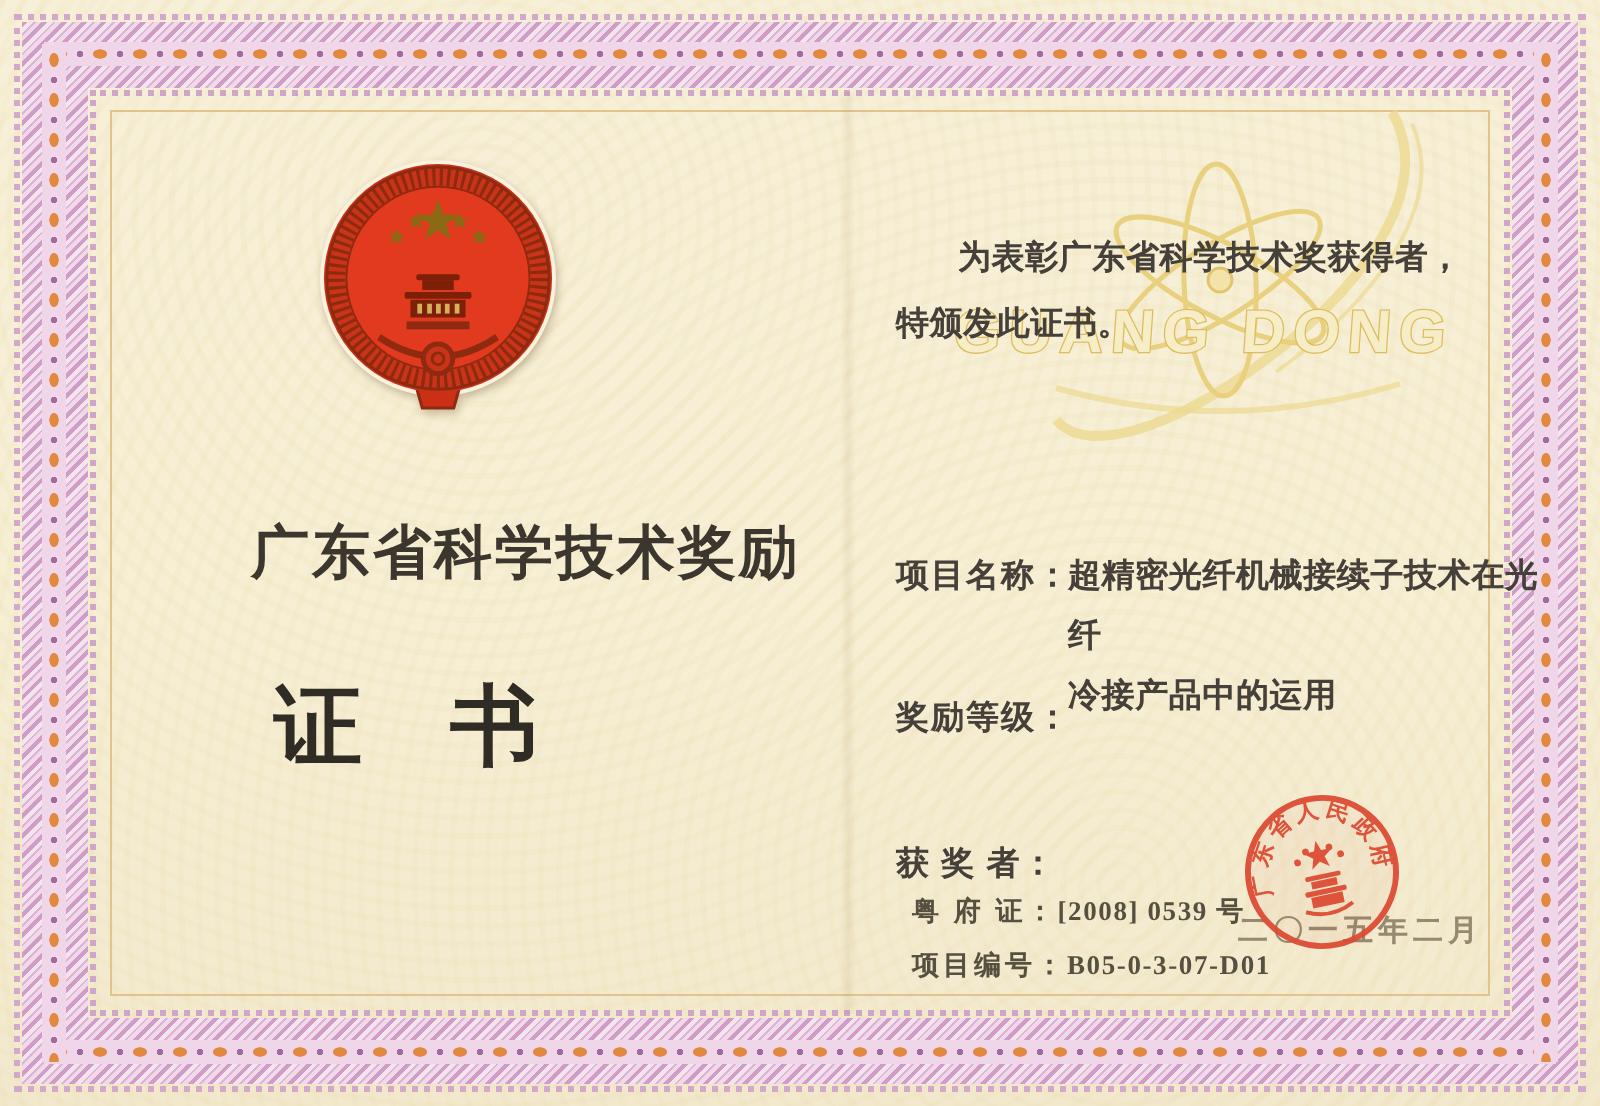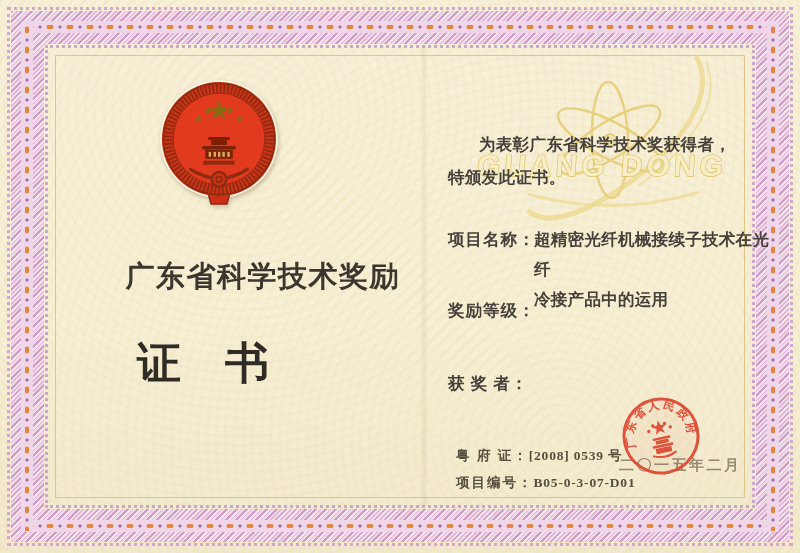--- a/index.html
+++ b/index.html
@@ -32,23 +32,23 @@
   .crease{position:absolute;top:46px;bottom:46px;left:420px;width:8px;
     background:linear-gradient(90deg,rgba(0,0,0,0),rgba(150,120,60,0.10),rgba(0,0,0,0));}
   
   .emblem{position:absolute;left:160px;top:78px;filter:drop-shadow(1.5px 2.5px 2px rgba(110,80,40,0.35));}
   .cert-title{position:absolute;left:40px;top:257px;width:360px;text-align:right;
     font-size:29px;font-weight:700;letter-spacing:1.5px;color:#3b372e;}
   .cert-subtitle{position:absolute;left:137px;top:334px;
     font-size:44px;font-weight:700;letter-spacing:44px;color:#2f2c25;white-space:nowrap;}
   
   .rtext{position:absolute;color:#45403a;font-weight:700;font-size:16.5px;letter-spacing:0.3px;line-height:33px;}
-  .intro{left:448px;top:112px;width:330px;margin-top:16px;}
+  .intro{left:448px;top:112px;width:330px;}
   .intro .l1{text-indent:31px;}
-  .hang{position:absolute;left:448px;width:332px;line-height:30px;}
+  .hang{position:absolute;left:448px;width:332px;line-height:30px;margin-top:48px;}
   .hang .lbl{position:absolute;left:0;top:0;letter-spacing:1px;}
   .hang .val{display:block;margin-left:86px;}
   .project{top:225px;}
   .award{top:296px;}
   .winner{top:369px;}
   .registry{position:absolute;left:456px;top:443px;font-size:13.5px;line-height:26.5px;
     color:#55503f;font-weight:700;letter-spacing:0.8px;}
   .registry .lbl{letter-spacing:2px;text-align:center;}
   
   .seal-date{position:absolute;left:619px;top:456px;font-size:15px;letter-spacing:2.5px;

